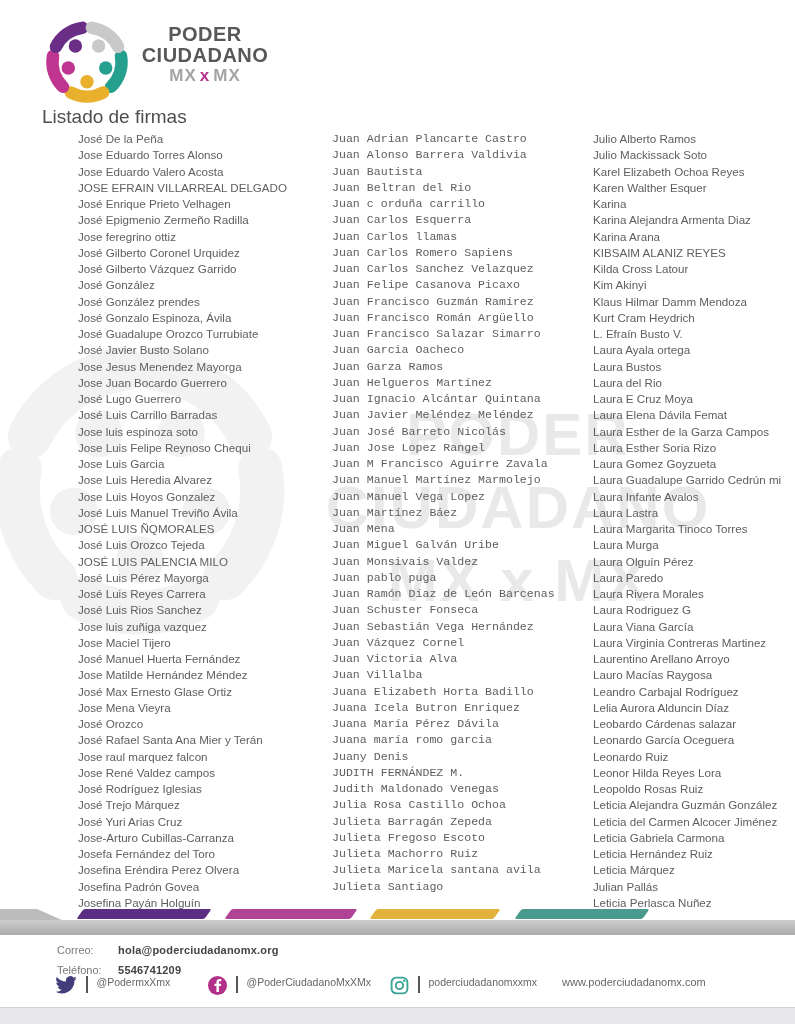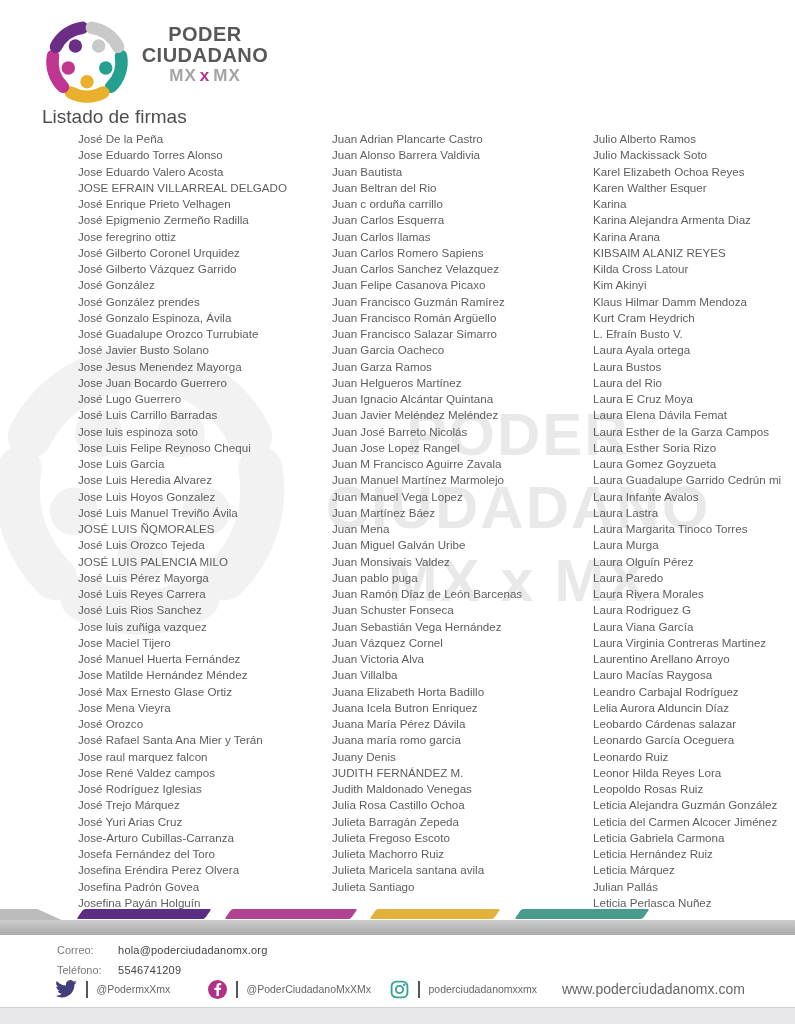--- a/index.html
+++ b/index.html
@@ -20,48 +20,48 @@
   .wm-logo{position:absolute;left:-30px;top:320px;width:340px;height:340px;opacity:.10;}
   .wm-text{
     position:absolute;left:318px;top:398px;width:400px;text-align:center;
     font-weight:bold;font-size:60px;line-height:73px;letter-spacing:2px;
     color:#6d6d6d;opacity:.14;white-space:nowrap;
   }
   
   .columns{position:absolute;left:42px;top:131px;width:745px;display:flex;z-index:1;margin-left:36px;}
   .col{box-sizing:border-box;}
   .col-1{width:254px;}
-  .col-2{width:261px;}
+  .col-2{width:261px;font-family:Liberation Mono, monospace;}
   .col-3{width:230px;}
   .name-row{
     font-size:11.6px;line-height:16.25px;color:#5e5e60;
     white-space:nowrap;overflow:visible;
   }
   
   .band-bar{position:absolute;left:0;top:920px;width:795px;height:15px;z-index:2;
     background:linear-gradient(#cdcdcd,#ababab);}
   .band-notch{position:absolute;left:0;top:909px;width:64px;height:12px;background:#bcbcbc;z-index:2;
     clip-path:polygon(0 0,58% 0,100% 100%,0 100%);}
   .chip{position:absolute;top:909px;height:10px;z-index:3;transform:skewX(-35deg);border-radius:2px;}
   .chip-purple{left:80px;width:128px;background:#5b2d83;}
   .chip-magenta{left:228px;width:126px;background:#b04394;}
   .chip-yellow{left:373px;width:124px;background:#e3b23c;}
   .chip-teal{left:518px;width:128px;background:#4a9b8e;}
   
   .contact{position:absolute;left:57px;z-index:2;font-size:11px;}
   .contact-email{top:944px;}
   .contact-phone{top:964px;}
   .contact .lbl{display:inline-block;width:58px;color:#7a7a7c;}
-  .contact .val{font-weight:normal;color:#444446;letter-spacing:.2px;}
+  .contact .val{font-weight:bold;color:#444446;letter-spacing:.2px;}
   .social-row{position:absolute;left:0;top:976px;width:795px;height:26px;z-index:2;}
-  .social-item{position:absolute;display:flex;align-items:center;height:26px;}
+  .social-item{position:absolute;display:flex;align-items:flex-start;height:26px;}
   .si-1{left:55px;} .si-2{left:208px;} .si-3{left:390px;} .si-4{left:562px;}
   .social-sep{width:1.5px;height:17px;background:#55555a;margin:0 9px 0 9px;}
   .handle{font-size:10.5px;color:#666668;}
-  .website{font-size:14px;color:#666668;}
+  .website{font-size:11px;color:#666668;}
   .fb-badge{width:19px;height:19px;border-radius:50%;background:#b23087;display:flex;align-items:center;justify-content:center;}
   .bottom-strip{position:absolute;left:0;bottom:0;width:795px;height:16px;background:#e8e8eb;border-top:1px solid #d2d2d6;z-index:2;}
 </style>
 </head>
 <body>
 
 <div class="watermark">
   <svg class="wm-logo" viewBox="0 0 100 100">
     <g stroke="#8a8a8a" fill="#8a8a8a" stroke-width="13" stroke-linecap="round">
       <path d="M85.4 43.7 A36 36 0 0 1 75.0 75.9" fill="none"></path>

